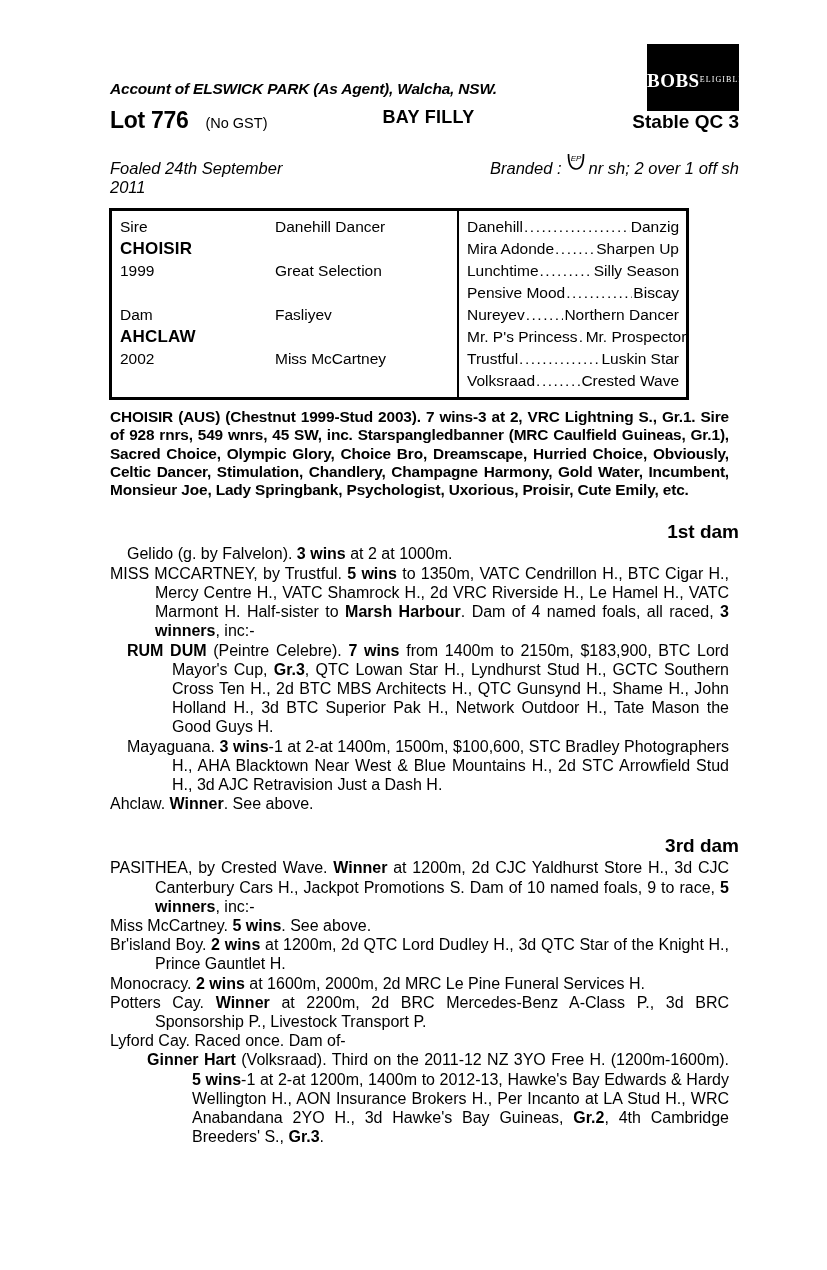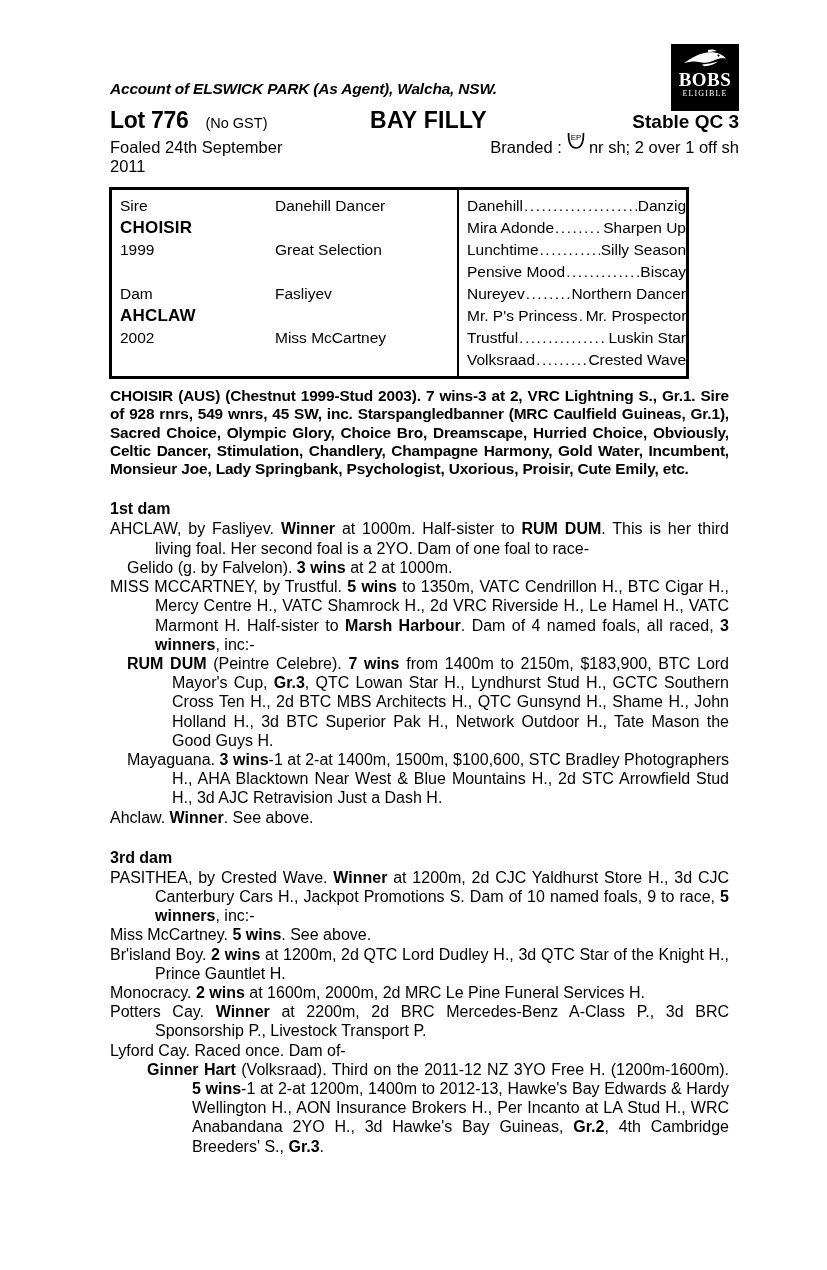--- a/index.html
+++ b/index.html
@@ -22,25 +22,25 @@
     height: 1270px;
     box-sizing: border-box;
     padding: 40px 88px 0 110px;
   }
 
   
   .bobs-logo {
     position: absolute;
     right: 88px;
     top: 44px;
-    width: 68px;
+    width: 92px;
     height: 67px;
     background: #000000;
     display: flex;
-    flex-direction: column;
+    flex-direction: row;
     align-items: center;
     justify-content: flex-start;
     padding-top: 5px;
     box-sizing: border-box;
   }
   .bobs-horse { width: 46px; height: 20px; display:block; }
   .bobs-title {
     color: #ffffff;
     font-family: "Liberation Serif", serif;
     font-weight: bold;
@@ -81,33 +81,34 @@
   }
   .lot-gst {
     font-size: 14.5px;
     margin-left: 17px;
   }
   .sex-title {
     position: absolute;
     left: 8px; right: 0;
     text-align: center;
     font-weight: bold;
-    font-size: 23px;
+    font-size: 18px;
     letter-spacing: 0.3px;
   }
   .stable {
     margin-left: auto;
     font-weight: bold;
     font-size: 19px;
   }
   .foaled-row {
     display: flex;
     align-items: baseline;
-    margin-top: 1px;
+    margin-top: 22px;
     font-size: 16.5px;
+    font-style: italic;
   }
   .branded-wrap {
     margin-left: 168px;
     display: flex;
     align-items: baseline;
     white-space: nowrap;
   }
   .brand-mark {
     display: inline-block;
     position: relative;
@@ -133,20 +134,21 @@
     height: 22px;
     align-items: center;
     font-size: 15.5px;
   }
   .ped-c1 { width: 163px; padding-left: 8px; box-sizing: border-box; }
   .ped-c2 { width: 182px; box-sizing: border-box; }
   .ped-c3 {
     flex: 1;
     border-left: 1.5px solid #000;
     padding-left: 9px;
+    padding-right: 7px;
     box-sizing: border-box;
     display: flex;
     align-items: baseline;
     overflow: hidden;
     white-space: nowrap;
   }
   .ped-divider {
     position: absolute;
     left: 345px;
     top: 0;
@@ -173,23 +175,24 @@
     line-height: 18.3px;
     text-align: justify;
     margin-top: 9px;
     padding-right: 10px;
     letter-spacing: -0.15px;
   }
 
   
   .dam-head {
     font-weight: bold;
-    font-size: 16px;
+    font-size: 19px;
     margin-top: 22px;
     margin-bottom: 1px;
+    text-align: right;
   }
   .entry {
     font-size: 16px;
     line-height: 19.2px;
     text-align: justify;
     padding-right: 10px;
     padding-left: 45px;
     text-indent: -45px;
     margin: 0;
   }
@@ -317,21 +320,20 @@
             <span>Crested Wave</span>
           </div>
         </div>
       </div>
   </div>
 
   <div class="sire-summary">CHOISIR (AUS) (Chestnut 1999-Stud 2003). 7 wins-3 at 2, VRC Lightning S., Gr.1. Sire of 928 rnrs, 549 wnrs, 45 SW, inc. Starspangledbanner (MRC Caulfield Guineas, Gr.1), Sacred Choice, Olympic Glory, Choice Bro, Dreamscape, Hurried Choice, Obviously, Celtic Dancer, Stimulation, Chandlery, Champagne Harmony, Gold Water, Incumbent, Monsieur Joe, Lady Springbank, Psychologist, Uxorious, Proisir, Cute Emily, etc.</div>
 
   <div id="sections">
       <div class="dam-head">1st dam</div>
-      <p class="entry"><span>AHCLAW, by Fasliyev. </span><b>Winner</b><span> at 1000m. Half-sister to </span><b>RUM DUM</b><span>. This is her third living foal. Her second foal is a 2YO. Dam of one foal to race-</span></p>
       <p class="entry lvl2"><span>Gelido (g. by Falvelon). </span><b>3 wins</b><span> at 2 at 1000m.</span></p>
       <p class="entry"><span>MISS MCCARTNEY, by Trustful. </span><b>5 wins</b><span> to 1350m, VATC Cendrillon H., BTC Cigar H., Mercy Centre H., VATC Shamrock H., 2d VRC Riverside H., Le Hamel H., VATC Marmont H. Half-sister to </span><b>Marsh Harbour</b><span>. Dam of 4 named foals, all raced, </span><b>3 winners</b><span>, inc:-</span></p>
       <p class="entry lvl2"><b>RUM DUM</b><span> (Peintre Celebre). </span><b>7 wins</b><span> from 1400m to 2150m, $183,900, BTC Lord Mayor's Cup, </span><b>Gr.3</b><span>, QTC Lowan Star H., Lyndhurst Stud H., GCTC Southern Cross Ten H., 2d BTC MBS Architects H., QTC Gunsynd H., Shame H., John Holland H., 3d BTC Superior Pak H., Network Outdoor H., Tate Mason the Good Guys H.</span></p>
       <p class="entry lvl2"><span>Mayaguana. </span><b>3 wins</b><span>-1 at 2-at 1400m, 1500m, $100,600, STC Bradley Photographers H., AHA Blacktown Near West &amp; Blue Mountains H., 2d STC Arrowfield Stud H., 3d AJC Retravision Just a Dash H.</span></p>
       <p class="entry"><span>Ahclaw. </span><b>Winner</b><span>. See above.</span></p>
       <div class="dam-head">3rd dam</div>
       <p class="entry"><span>PASITHEA, by Crested Wave. </span><b>Winner</b><span> at 1200m, 2d CJC Yaldhurst Store H., 3d CJC Canterbury Cars H., Jackpot Promotions S. Dam of 10 named foals, 9 to race, </span><b>5 winners</b><span>, inc:-</span></p>
       <p class="entry"><span>Miss McCartney. </span><b>5 wins</b><span>. See above.</span></p>
       <p class="entry"><span>Br'island Boy. </span><b>2 wins</b><span> at 1200m, 2d QTC Lord Dudley H., 3d QTC Star of the Knight H., Prince Gauntlet H.</span></p>
       <p class="entry"><span>Monocracy. </span><b>2 wins</b><span> at 1600m, 2000m, 2d MRC Le Pine Funeral Services H.</span></p>

